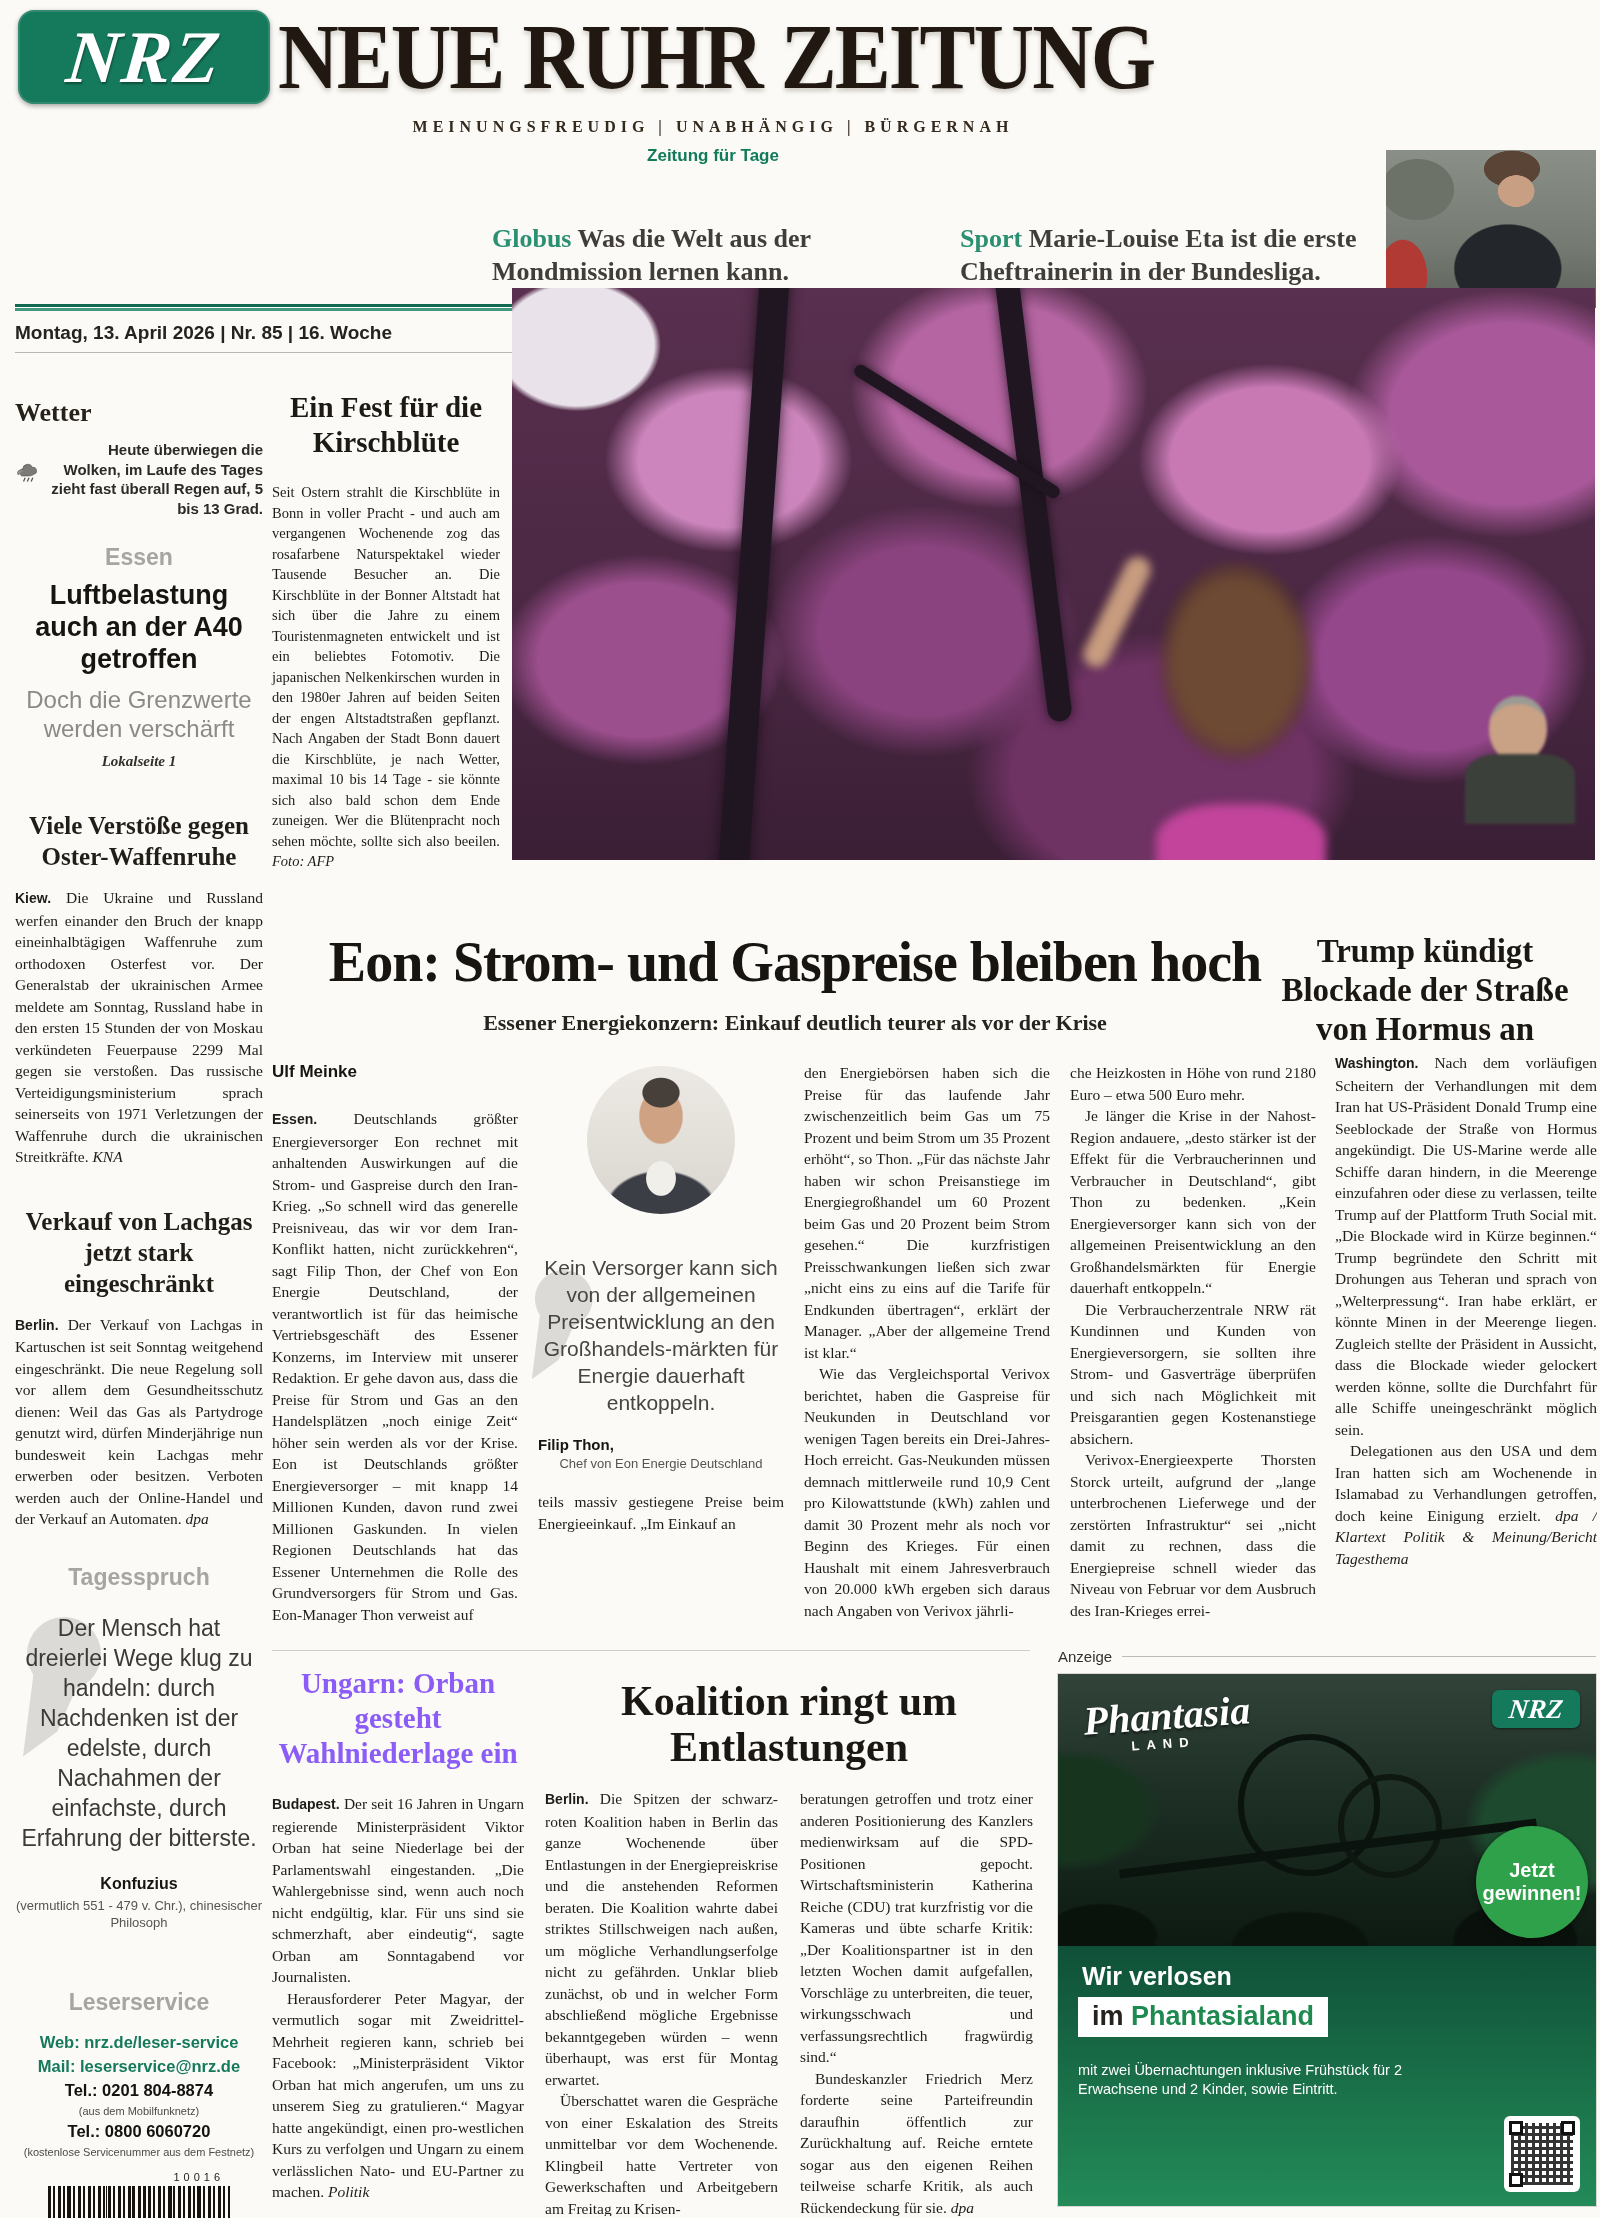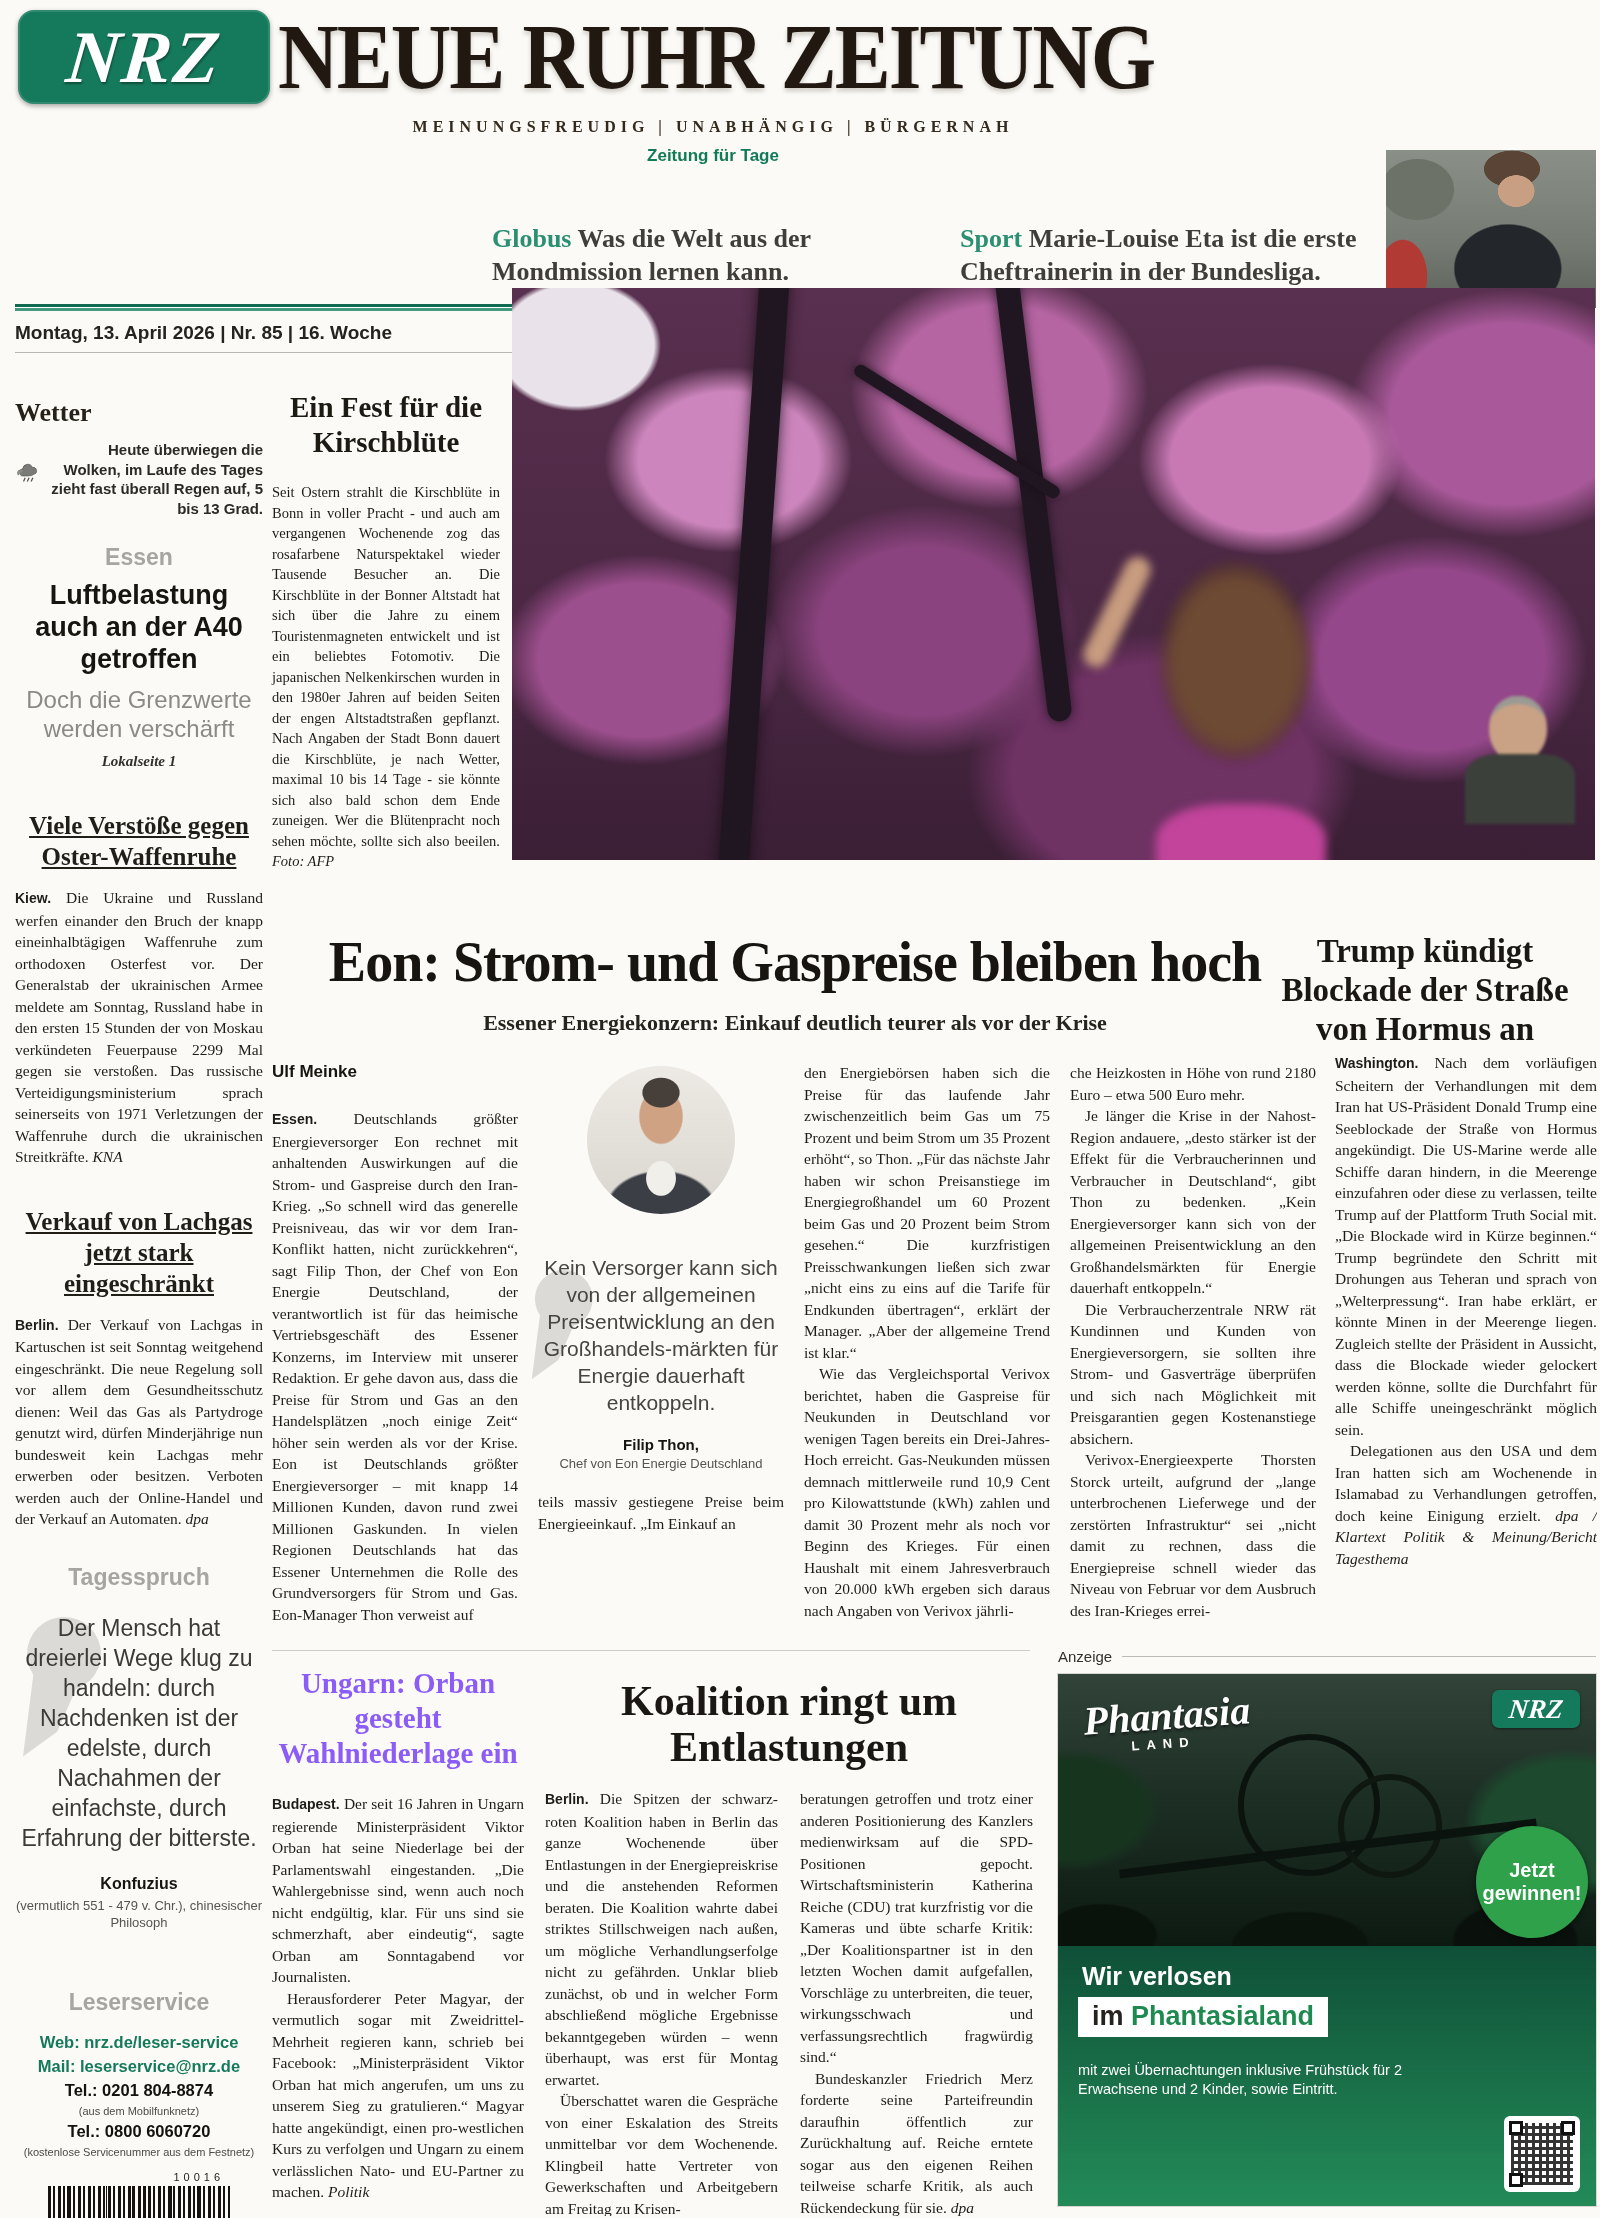--- a/index.html
+++ b/index.html
@@ -41,21 +41,21 @@
   
   .sidebar { position:absolute; left:15px; top:368px; width:248px; }
   .wx-title { font:700 26px "Liberation Serif", serif; margin-top:30px; color:#262219; }
   .wx-row { display:flex; margin-top:12px; align-items:flex-start; }
   .wx-text { font:700 15px/19.5px "Liberation Sans", sans-serif; color:#2c2a26; margin-left:8px;text-align:right; }
   .kicker { text-align:center; font:700 23px "Liberation Sans", sans-serif; color:#a6a5a2; }
   .k1 { margin-top:26px; } .k2 { margin-top:34px; } .k3 { margin-top:58px; }
   .ess-head { text-align:center; font:700 27px/32px "Liberation Sans", sans-serif; color:#17150f; margin-top:8px; }
   .ess-sub  { text-align:center; font:400 24px/29px "Liberation Sans", sans-serif; color:#8b8a86; margin-top:10px; }
   .ess-ref  { text-align:center; font:italic 700 15px "Liberation Serif", serif; margin-top:10px; color:#33302a; }
-  .ser-head { text-align:center; font:700 25px/31px "Liberation Serif", serif; color:#211e18;text-decoration:underline; }
+  .ser-head { text-align:center; font:700 25px/31px "Liberation Serif", serif; color:#211e18; }
   .sh1 { margin-top:40px; } .sh2 { margin-top:38px; }
   .sb-body { margin-top:15px; font-size:15.5px; line-height:21.5px; }
   .jus { text-align:justify; hyphens:auto; -webkit-hyphens:auto; }
   .lead { font-family:"Liberation Sans", sans-serif; font-weight:700; font-size:14px; }
   .credit { font-style:italic; }
   p { margin:0; }
 
   .quote-wrap { position:relative; margin-top:16px; padding-top:6px; }
   .qmark { position:absolute; left:-2px; top:10px; width:120px; height:150px; opacity:1; z-index:0; }
   .qmark .qball { position:absolute; left:14px; top:0; width:74px; height:74px; background:#dbdad6; border-radius:50%; }
@@ -119,21 +119,21 @@
 
   .portrait { width:148px; height:148px; border-radius:50%; margin:4px auto 0; background:
       radial-gradient(ellipse 30px 24px at 50% 18%, #47403a 0 60%, transparent 64%),
       radial-gradient(ellipse 34px 43px at 50% 34%, #cfa284 0 62%, transparent 66%),
       radial-gradient(ellipse 24px 28px at 50% 76%, #f1efea 0 60%, transparent 64%),
       radial-gradient(ellipse 86px 62px at 50% 98%, #3b3e45 0 62%, transparent 66%),
       linear-gradient(180deg,#edeae5 0%, #d9d5ce 100%); }
   .pq-wrap { position:relative; margin-top:40px; }
   .pq-mark { position:absolute; left:-14px; top:16px; transform:scale(.78); transform-origin:top left; }
   .pq-text { position:relative; z-index:1; text-align:center; font:400 21px/27px "Liberation Sans", sans-serif; color:#474542; }
-  .pq-author { text-align:center; font:700 15px "Liberation Sans", sans-serif; margin-top:20px; color:#17150f; }
+  .pq-author { font:700 15px "Liberation Sans", sans-serif; margin-top:20px; color:#17150f; }
   .pq-role { text-align:center; font:400 13px "Liberation Sans", sans-serif; color:#565450; margin-top:3px; }
   .pq-cont { margin-top:20px; }
 
   
   .trump-head { position:absolute; left:1252px; top:932px; width:346px; text-align:center;
       font:700 33px/39px "Liberation Serif", serif; color:#1b1813; }
   .trump-body { position:absolute; left:1335px; top:1052px; width:262px; height:548px; overflow:hidden; }
 
   
   .sep-bottom { position:absolute; left:272px; top:1650px; width:758px; height:1px; background:#cfcdc8; }

